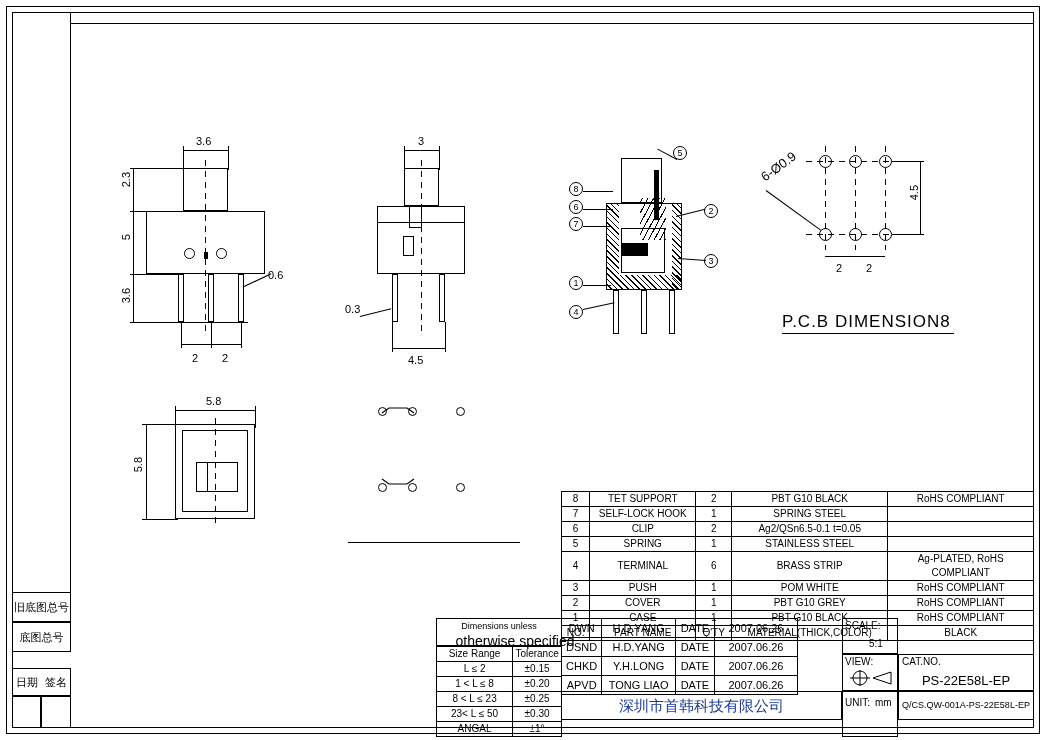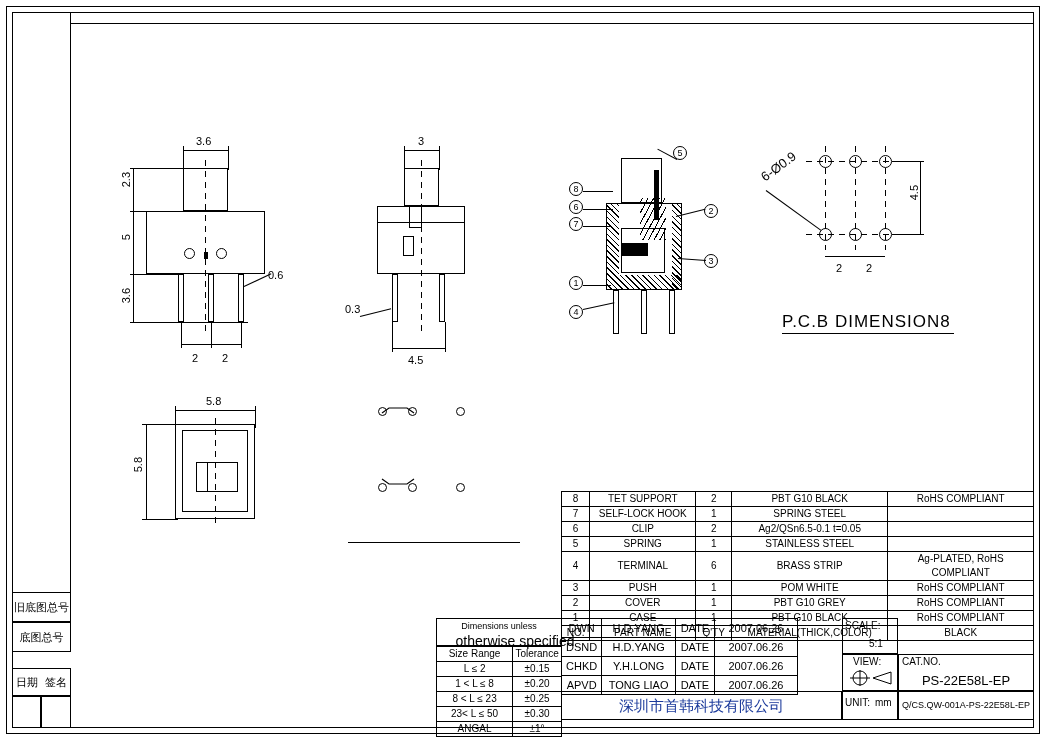--- a/index.html
+++ b/index.html
@@ -325,30 +325,30 @@
   <div class="bx" style="left:561px;top:691px;width:281px;height:29px;">
     <div class="txt ctr" style="left:0;top:5px;width:279px;font-size:15px;color:#1b3a9b;font-family:'DejaVu Sans',sans-serif;">深圳市首韩科技有限公司</div>
   </div>
 
   <div class="bx" style="left:842px;top:618px;width:56px;height:36px;">
     <div class="txt" style="left:2px;top:1px;font-size:10px;">SCALE:</div>
     <div class="txt" style="left:26px;top:19px;font-size:10px;">5:1</div>
   </div>
 
   <div class="bx" style="left:842px;top:654px;width:56px;height:37px;">
-    <div class="txt" style="left:2px;top:1px;font-size:10px;margin-left:8px;">VIEW:</div>
+    <div class="txt" style="left:2px;top:1px;font-size:10px;">VIEW:</div>
     <svg class="abs" style="left:6px;top:14px;" width="46" height="18" viewBox="0 0 46 18">
       <circle cx="11" cy="9" r="7" fill="none" stroke="#000" stroke-width="1"></circle>
       <line x1="1" y1="9" x2="21" y2="9" stroke="#000" stroke-width="1"></line>
       <line x1="11" y1="1" x2="11" y2="17" stroke="#000" stroke-width="1"></line>
       <path d="M24 9 L42 3 L42 15 Z" fill="none" stroke="#000" stroke-width="1"></path>
     </svg>
   </div>
 
-  <div class="bx" style="left:842px;top:691px;width:56px;height:29px;">
+  <div class="bx" style="left:842px;top:691px;width:56px;height:46px;">
     <div class="txt" style="left:2px;top:5px;font-size:10px;">UNIT:</div>
     <div class="txt" style="left:32px;top:5px;font-size:10px;">mm</div>
   </div>
 
 
   <div class="bx" style="left:898px;top:654px;width:136px;height:37px;">
     <div class="txt" style="left:3px;top:1px;font-size:10px;">CAT.NO.</div>
     <div class="txt ctr" style="left:0;top:18px;width:134px;font-size:13px;">PS-22E58L-EP</div>
   </div>
 

